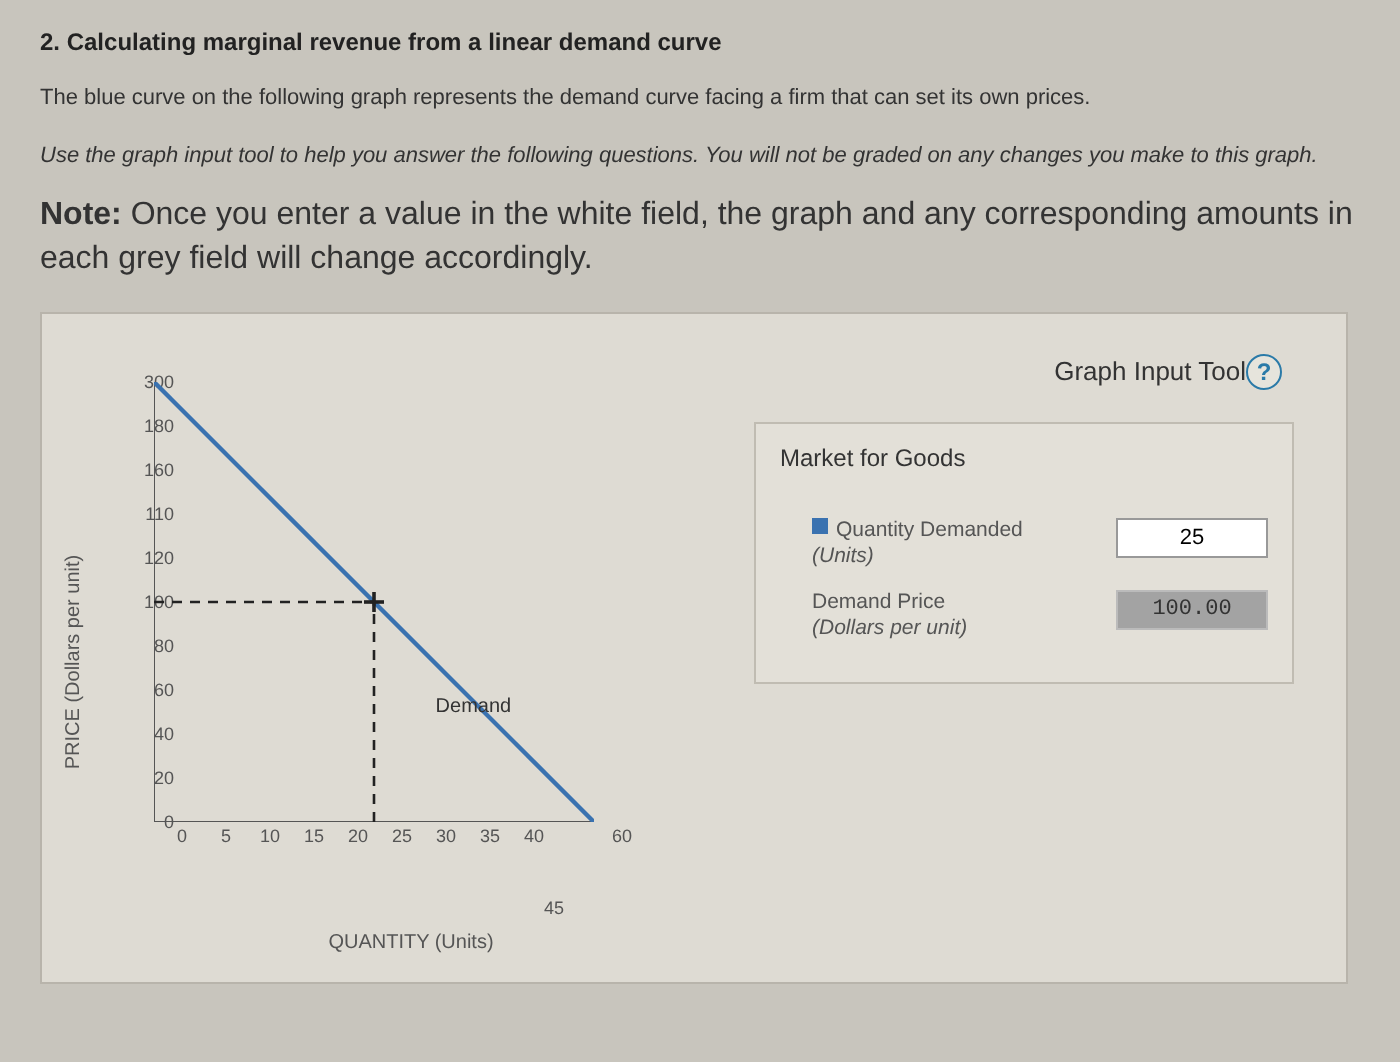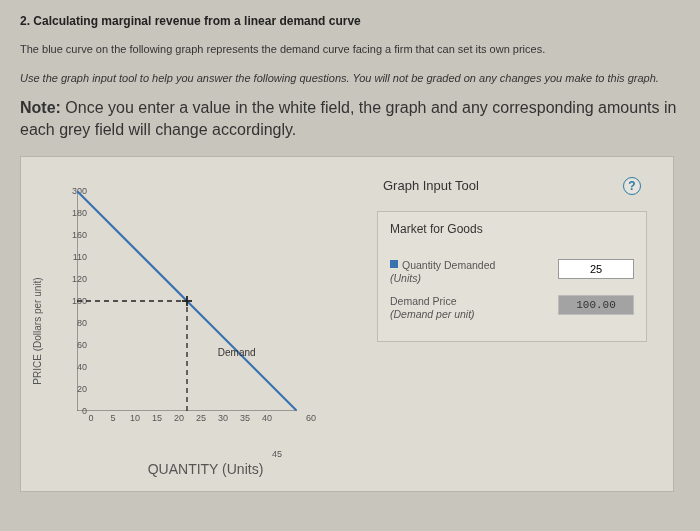--- a/index.html
+++ b/index.html
@@ -32,48 +32,48 @@
   .ylabel {
     position: absolute;
     left: -8px; top: 50%;
     transform: translate(-50%,-50%) rotate(-90deg);
     font-size: 10px; color: #555; white-space: nowrap;
   }
   .xlabel {
     position: absolute;
     left: 50%; bottom: -6px;
     transform: translateX(-50%);
-    font-size: 14px; color: #555; padding-left: 21px;
+    font-size: 10px; color: #555; padding-left: 21px;
   }
   .plot { position: absolute; left: 32px; top: 0; width: 220px; height: 220px; }
   .yticks { position: absolute; left: 14px; top: 0; width: 30px; height: 220px; }
   .ytick  { position: absolute; right: 2px; font-size: 9px; color: #555; transform: translateY(-50%); }
   .xticks { position: absolute; left: 46px; top: 222px; width: 220px; height: 16px; }
   .xtick  { position: absolute; top: 0; font-size: 9px; color: #555; transform: translateX(-50%); }
   .plotsvg { width: 100%; height: 100%; display: block; }
 
   .tool-wrap { position: absolute; right: 26px; top: 20px; width: 270px; }
   .tool-head {
     font-size: 13px; color: #333; margin-bottom: 16px;
-    display: flex; justify-content: space-between; align-items: center;
+    display: flex; justify-content: flex-end; align-items: center;
     padding: 0 6px;
   }
   .help {
     width: 18px; height: 18px; border-radius: 50%;
     border: 1.5px solid #2a7aa8; color: #2a7aa8;
     display: inline-flex; align-items: center; justify-content: center;
     font-weight: bold; font-size: 12px; background: #e6e4dc;
   }
   .tool-box {
     background: #e3e0d8;
     border: 1px solid #c0bcb2;
     padding: 10px 12px;
   }
   .tool-title { font-size: 12px; color: #333; margin-bottom: 23px; }
-  .field-row { display: flex; align-items: flex-start; justify-content: space-between; margin-bottom: 10px; }
+  .field-row { display: flex; align-items: flex-start; justify-content: space-between; margin-bottom: 10px; margin-left: 16px; }
   .field-lbl { font-size: 10.5px; color: #555; line-height: 1.25; }
   .field-lbl .sub { font-style: italic; display:block; }
   .swatch { display:inline-block; width:8px; height:8px; background:#3a72b0; margin-right:4px; vertical-align: 1px; }
   .fld {
     width: 76px; height: 20px; font-size: 11px;
     text-align: center; border: 1px solid #999; padding: 2px 4px;
     font-family: inherit;
   }
   .fld.white { background: #ffffff; }
   .fld.grey  { background: #a3a3a3; color: #333; border: 1px solid #bbb; font-family: Liberation Mono, monospace; }
@@ -171,20 +171,20 @@
       <div class="field-row">
         <div class="field-lbl">
           <span class="swatch"></span><span>Quantity Demanded</span>
           <span class="sub">(Units)</span>
         </div>
         <input class="fld white" value="25" style="">
       </div>
       <div class="field-row">
         <div class="field-lbl">
           <span>Demand Price</span>
-          <span class="sub">(Demand per unit)</span>
+          <span class="sub">(Dollars per unit)</span>
         </div>
         <input class="fld grey" readonly="" value="100.00" style="">
       </div>
     </div>
   </div>
 
 </div>
 
 </body></html>

